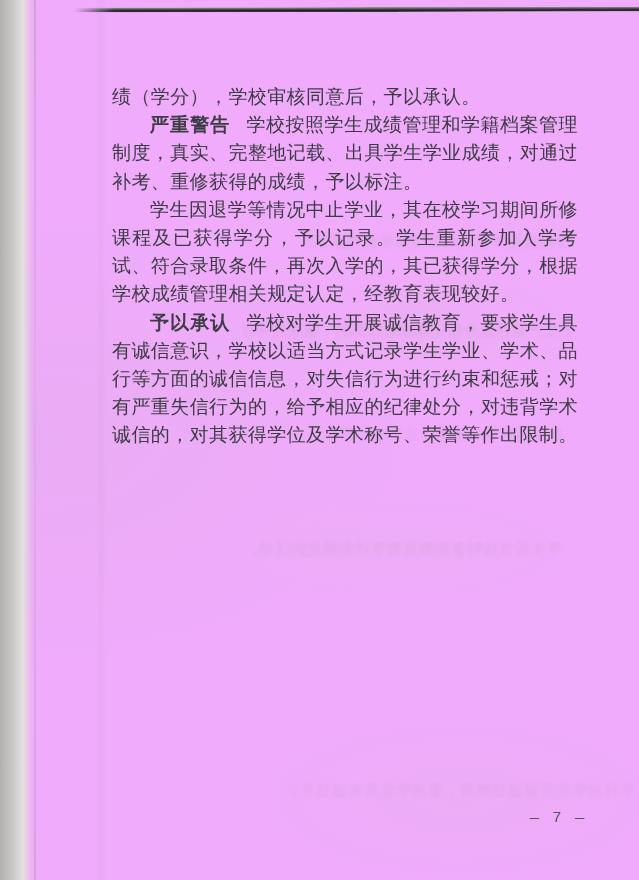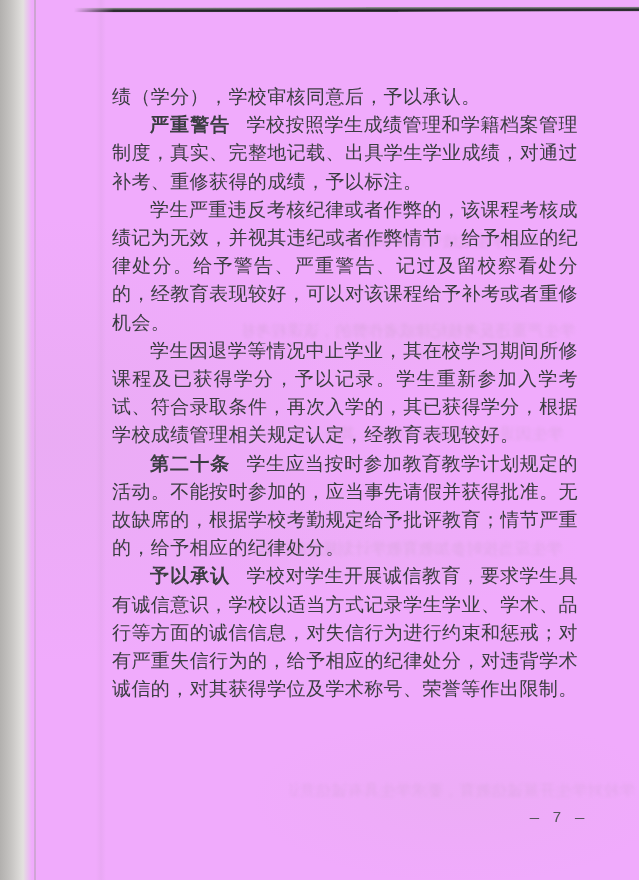--- a/index.html
+++ b/index.html
@@ -80,22 +80,20 @@
   <div class="smudge" style="left:305px;top:234px;width:265px;height:18px;">学校按照学生成绩管理和学籍档案管理制度，真实、完整地记载、出具学生学业成绩，对通过补考、重修获得的成绩，予以标注。</div>
   <div class="smudge" style="left:243px;top:323px;width:332px;height:18px;">学生严重违反考核纪律或者作弊的，该课程考核成绩记为无效，并视其违纪或者作弊情节，给予相应的纪律处分。给予警告、严重警告、记过及留校察看处分的，经教育表现较好，可以对该课程给予补考或者重修机会。</div>
   <div class="smudge" style="left:328px;top:426px;width:235px;height:17px;">学生因退学等情况中止学业，其在校学习期间所修课程及已获得学分，予以记录。学生重新参加入学考试、符合录取条件，再次入学的，其已获得学分，根据学校成绩管理相关规定认定，可以予以承认。</div>
   <div class="smudge" style="left:250px;top:541px;width:312px;height:18px;">学生应当按时参加教育教学计划规定的活动。不能按时参加的，应当事先请假并获得批准。无故缺席的，根据学校考勤规定给予批评教育；情节严重的，给予相应的纪律处分。</div>
   <div class="smudge" style="left:290px;top:783px;width:345px;height:14px;opacity:0.12;">学校对学生开展诚信教育，要求学生具有诚信意识，学校以适当方式记录学生学业、学术、品行等方面的诚信信息，对失信行为进行约束和惩戒；对有严重失信行为的，给予相应的纪律处分，对违背学术诚信的，对其获得学位及学术称号、荣誉等作出限制。</div>
 
   <div class="page-body">
     <div id="paragraphs">
         <p class="">绩（学分），学校审核同意后，予以承认。</p>
         <p class="indent"><b class="art">严重警告</b>学校按照学生成绩管理和学籍档案管理制度，真实、完整地记载、出具学生学业成绩，对通过补考、重修获得的成绩，予以标注。</p>
-        <p class="indent">学生严重违反考核纪律或者作弊的，该课程考核成绩记为无效，并视其违纪或者作弊情节，给予相应的纪律处分。给予警告、严重警告、记过及留校察看处分的，经教育表现较好，可以对该课程给予补考或者重修机会。</p>
         <p class="indent">学生因退学等情况中止学业，其在校学习期间所修课程及已获得学分，予以记录。学生重新参加入学考试、符合录取条件，再次入学的，其已获得学分，根据学校成绩管理相关规定认定，经教育表现较好。</p>
-        <p class="indent"><b class="art">第二十条</b>学生应当按时参加教育教学计划规定的活动。不能按时参加的，应当事先请假并获得批准。无故缺席的，根据学校考勤规定给予批评教育；情节严重的，给予相应的纪律处分。</p>
         <p class="indent"><b class="art">予以承认</b>学校对学生开展诚信教育，要求学生具有诚信意识，学校以适当方式记录学生学业、学术、品行等方面的诚信信息，对失信行为进行约束和惩戒；对有严重失信行为的，给予相应的纪律处分，对违背学术诚信的，对其获得学位及学术称号、荣誉等作出限制。</p>
       </div>
   </div>
 
   <div class="page-number">— 7 —</div>
 
 </div>
 
 </body></html>

